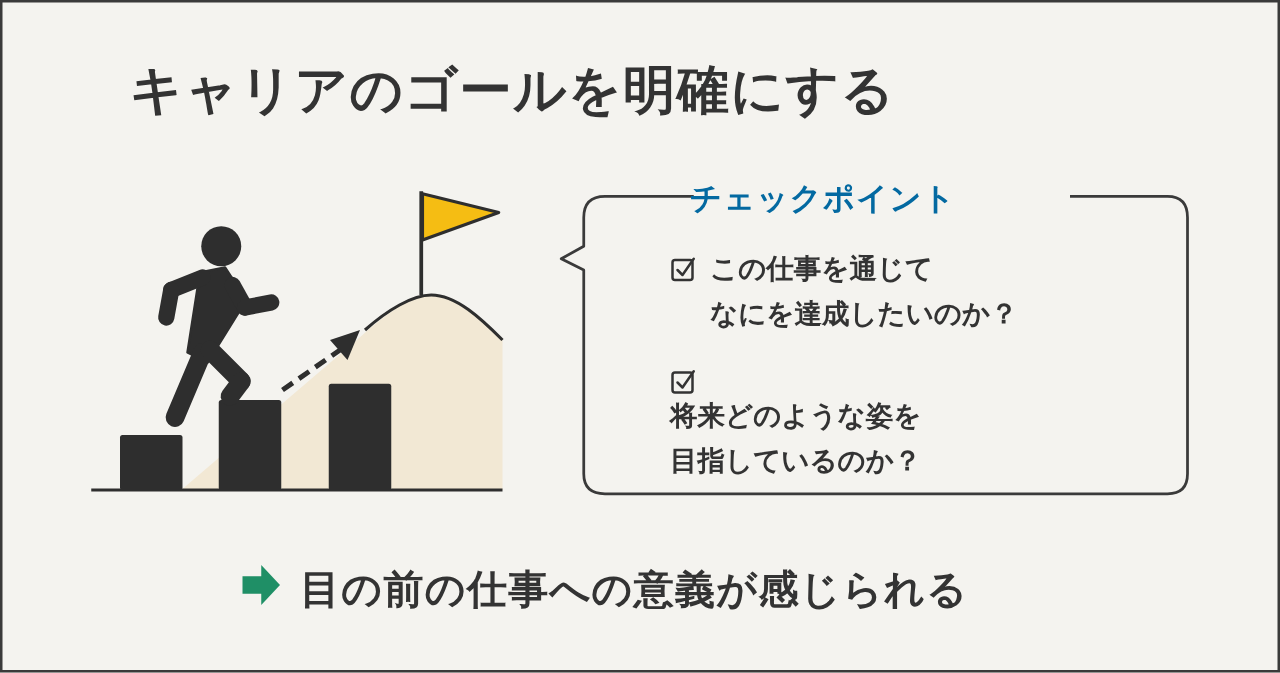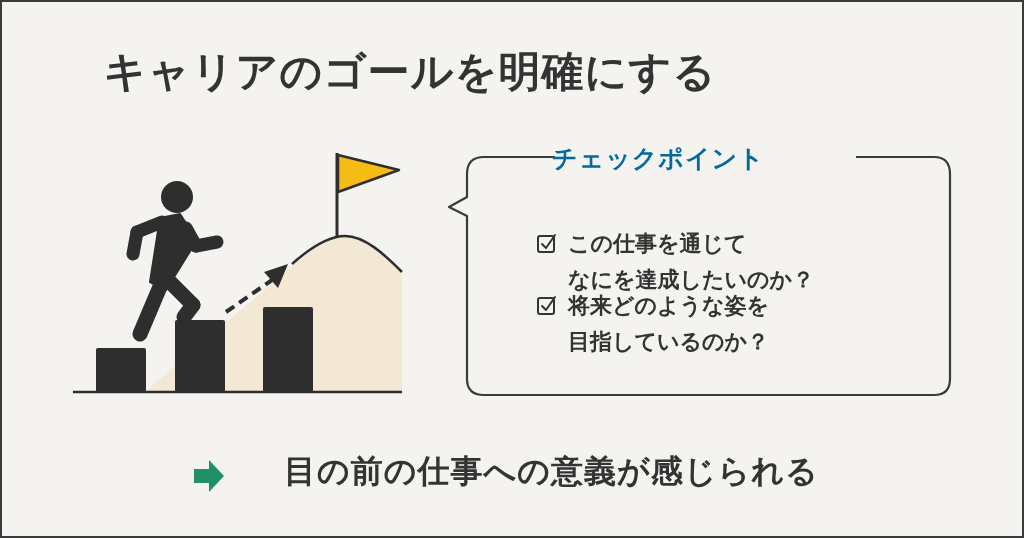--- a/index.html
+++ b/index.html
@@ -31,21 +31,21 @@
     position: absolute; left: 536px;
     display: flex; align-items: flex-start;
   }
   .check-icon { width: 22px; height: 22px; margin-top: 6px; margin-right: 10px; }
   .check-text {
     font-size: 22px; font-weight: bold; line-height: 36px; color: #333;
     white-space: pre-line;
   }
   .bottom {
     position: absolute; left: 192px; top: 450px;
-    display: flex; align-items: flex-end; gap: 44px;
+    display: flex; align-items: flex-start;
   }
   .arrow-icon { width: 34px; height: 36px; margin-right: 14px; }
   .bottom-text { font-size: 32px; font-weight: bold; color: #333; letter-spacing: 1px; }
 </style>
 </head>
 <body>
 
 <div class="frame"></div>
 
 <div class="title">キャリアのゴールを明確にする</div>
@@ -83,30 +83,30 @@
     <line x1="193" y1="305" x2="184" y2="317" stroke-width="15"></line>
   </g>
 </svg>
 
 <svg class="bubble-svg" width="1024" height="538">
   <path d="M555,157 L484,157 Q467,157 467,174 L467,197 L449,207 L467,216 L467,379 Q467,395 484,395 L934,395 Q950,395 950,379 L950,174 Q950,157 934,157 L856,157" fill="none" stroke="#3a3a3a" stroke-width="2.2" stroke-linejoin="round"></path>
 </svg>
 
 <div class="bubble-heading">チェックポイント</div>
 
-<div class="check-item" style="top:198px;margin-top:28px;">
+<div class="check-item" style="top:198px;">
   <svg class="check-icon" viewBox="0 0 22 22">
     <rect x="2" y="4" width="16" height="16" rx="2" fill="none" stroke="#333" stroke-width="2"></rect>
     <path d="M6,12 L10,16 L19,3" fill="none" stroke="#333" stroke-width="2" stroke-linecap="round" stroke-linejoin="round"></path>
   </svg>
   <div class="check-text">この仕事を通じて
 なにを達成したいのか？</div>
 </div>
 
-<div class="check-item" style="top:288px;">
+<div class="check-item" style="top:288px;flex-direction:column;">
   <svg class="check-icon" viewBox="0 0 22 22">
     <rect x="2" y="4" width="16" height="16" rx="2" fill="none" stroke="#333" stroke-width="2"></rect>
     <path d="M6,12 L10,16 L19,3" fill="none" stroke="#333" stroke-width="2" stroke-linecap="round" stroke-linejoin="round"></path>
   </svg>
   <div class="check-text">将来どのような姿を
 目指しているのか？</div>
 </div>
 
 <div class="bottom">
   <svg class="arrow-icon" viewBox="0 0 34 36">

